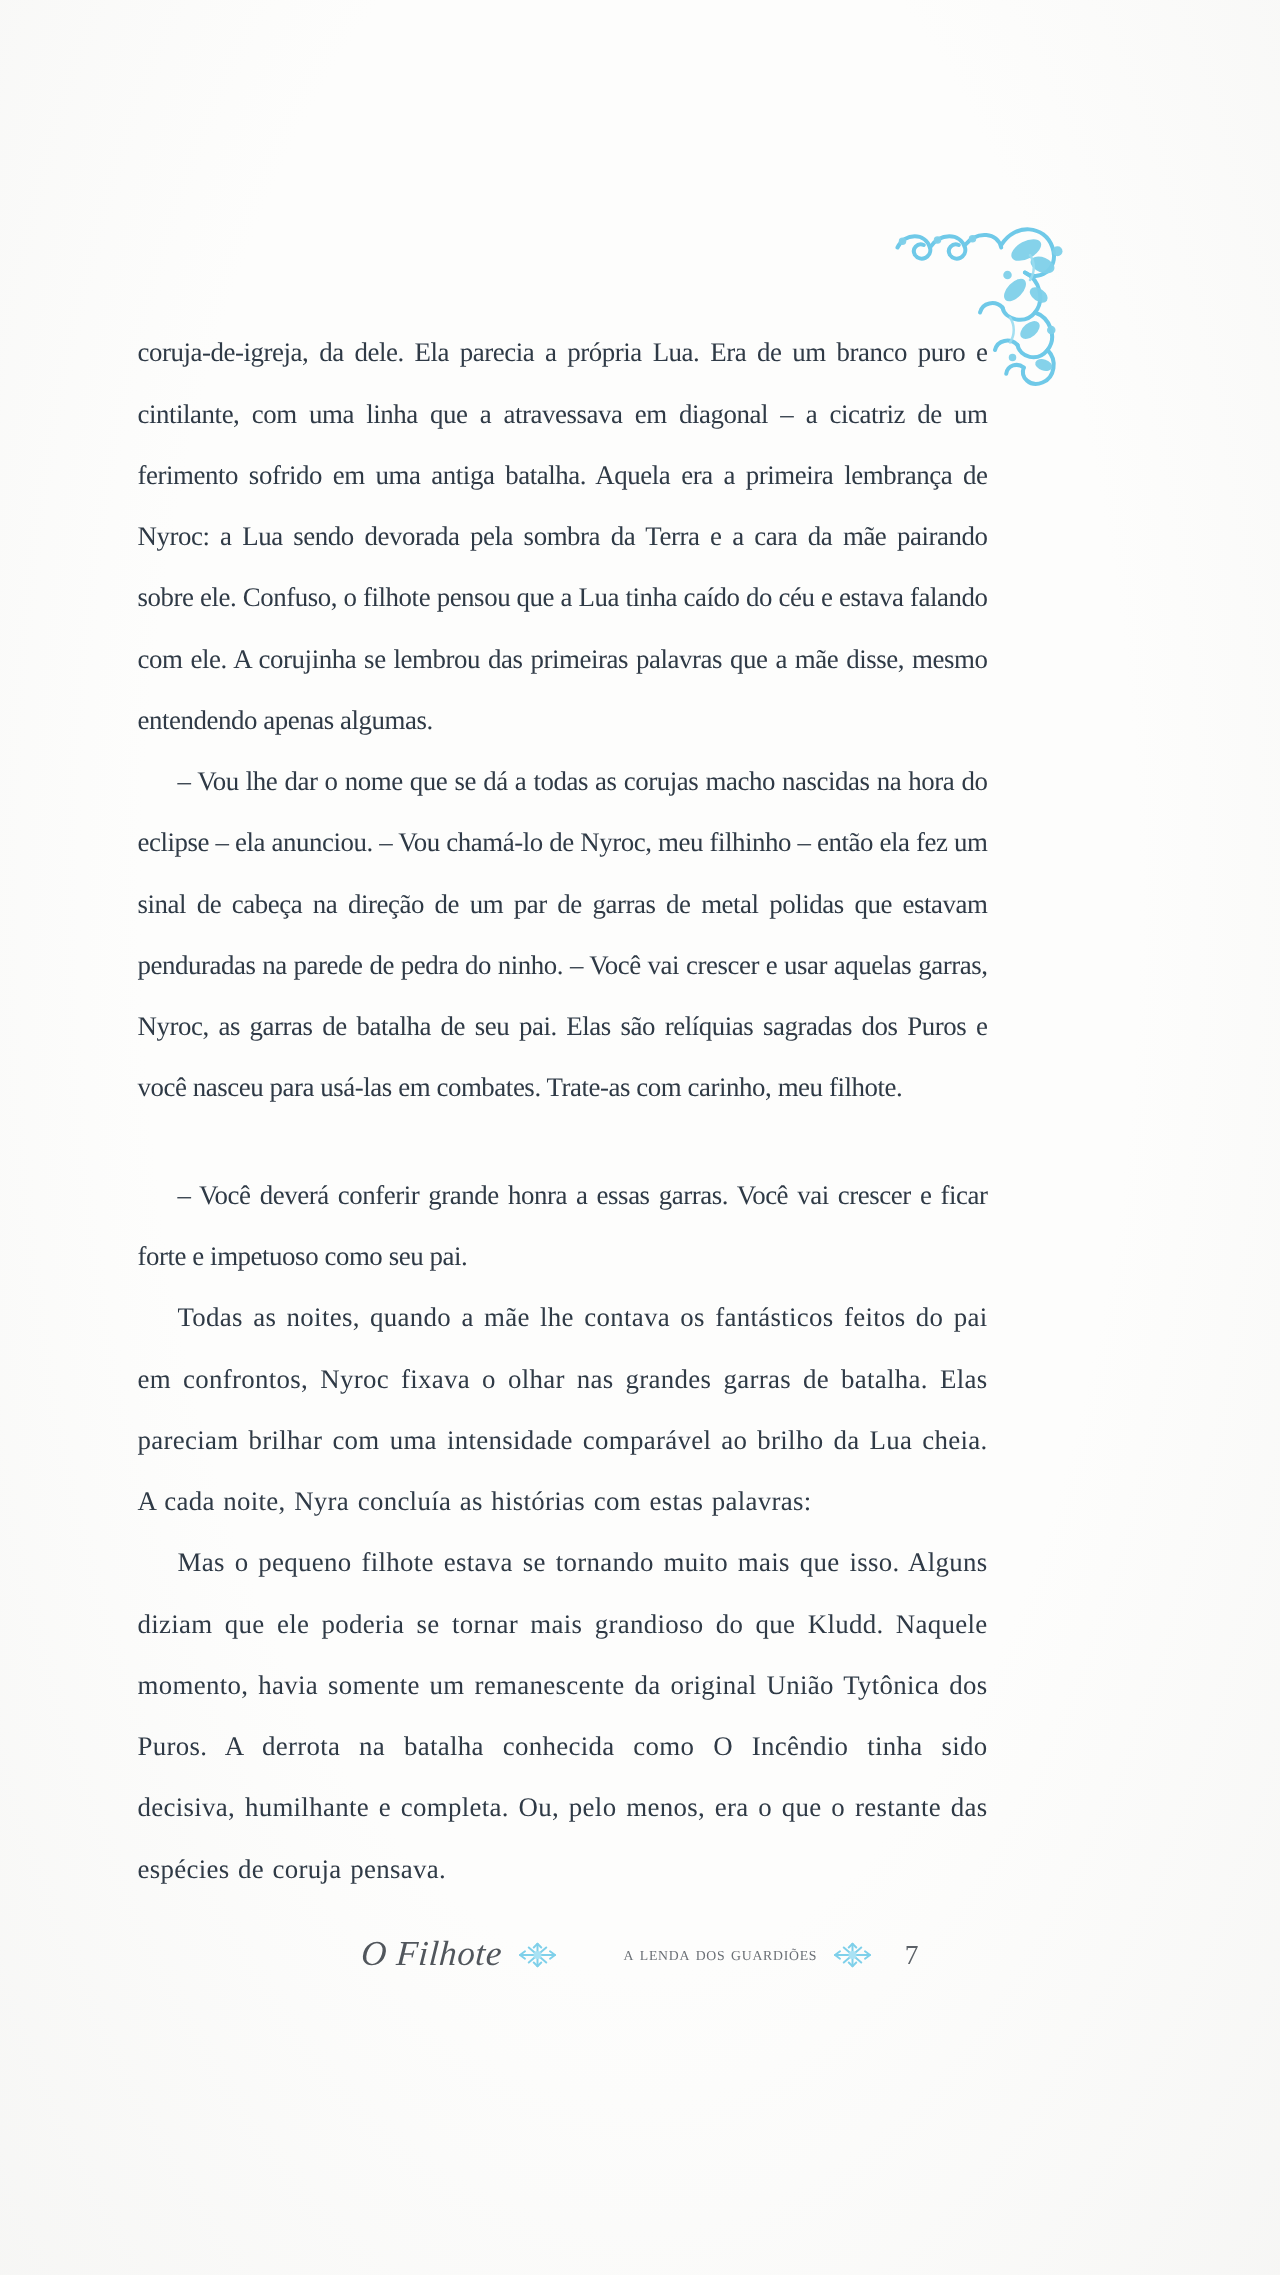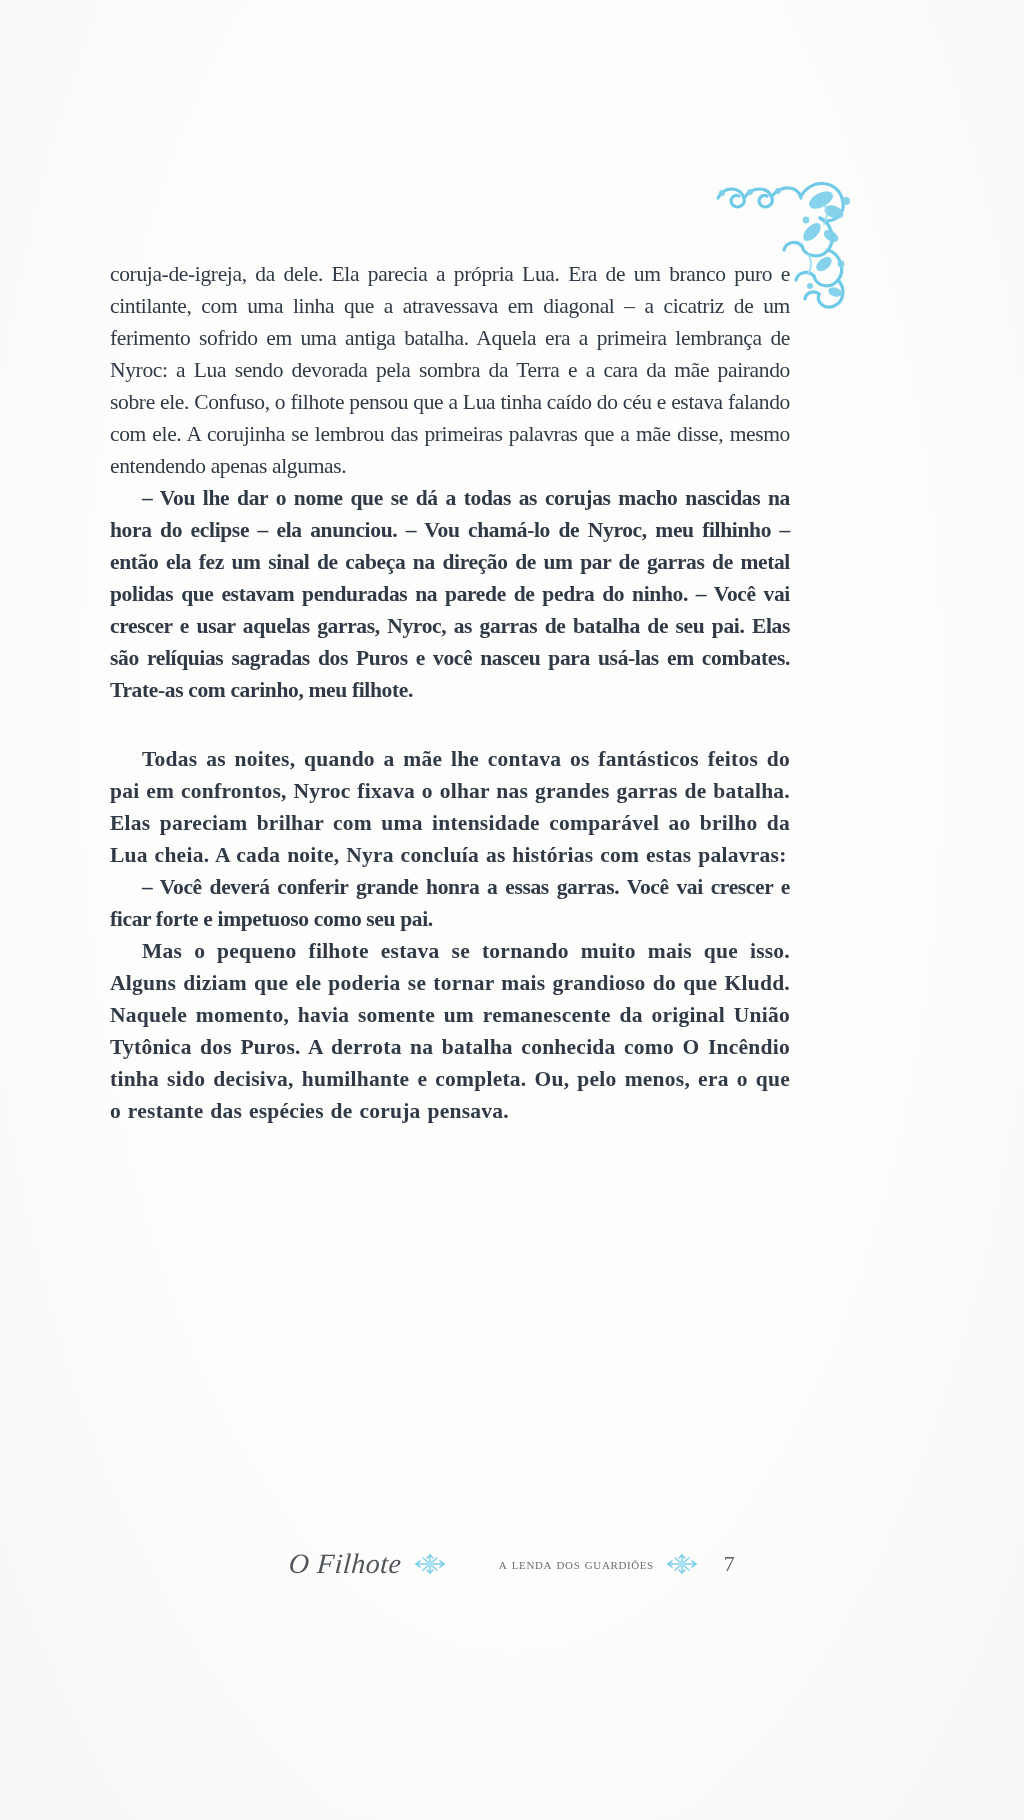--- a/index.html
+++ b/index.html
@@ -39,26 +39,26 @@
   .textblock {
     position: absolute;
     left: 110px;
     top: 258px;
     width: 680px;
   }
   .para {
     margin: 0;
     color: #2f3a46;
     font-size: 21.5px;
-    line-height: 32px;
+    line-height: 49px;
     text-align: justify;
     text-indent: 0;
     -webkit-font-smoothing: antialiased;
   }
-  .para.indent { text-indent: 32px; font-weight: bold; }
+  .para.indent { text-indent: 32px; }
   .para.tight { letter-spacing: -0.35px; }
   .para.loose { letter-spacing: 0.25px; word-spacing: 1.2px; }
   .gap-line { height: 37px; }
 
   
   .footer {
     position: absolute;
     left: 0;
     right: 0;
     top: 1548px;
@@ -139,22 +139,22 @@
         <path d="M124 44 C 128 50, 128 58, 124 64"></path>
         <path d="M108 94 C 112 100, 112 108, 108 114"></path>
       </g>
     </svg>
   </div>
 
   <div class="textblock">
     <p class="para tight">coruja-de-igreja, da dele. Ela parecia a própria Lua. Era de um branco puro e cintilante, com uma linha que a atravessava em diagonal – a cicatriz de um ferimento sofrido em uma antiga batalha. Aquela era a primeira lembrança de Nyroc: a Lua sendo devorada pela sombra da Terra e a cara da mãe pairando sobre ele. Confuso, o filhote pensou que a Lua tinha caído do céu e estava falando com ele. A corujinha se lembrou das primeiras palavras que a mãe disse, mesmo entendendo apenas algumas.</p>
     <p class="para tight indent">– Vou lhe dar o nome que se dá a todas as corujas macho nascidas na hora do eclipse – ela anunciou. – Vou chamá-lo de Nyroc, meu filhinho – então ela fez um sinal de cabeça na direção de um par de garras de metal polidas que estavam penduradas na parede de pedra do ninho. – Você vai crescer e usar aquelas garras, Nyroc, as garras de batalha de seu pai. Elas são relíquias sagradas dos Puros e você nasceu para usá-las em combates. Trate-as com carinho, meu filhote.</p>
     <div class="gap-line"></div>
+    <p class="para tight indent">– Você deverá conferir grande honra a essas garras. Você vai crescer e ficar forte e impetuoso como seu pai.</p>
     <p class="para loose indent">Todas as noites, quando a mãe lhe contava os fantásticos feitos do pai em confrontos, Nyroc fixava o olhar nas grandes garras de batalha. Elas pareciam brilhar com uma intensidade comparável ao brilho da Lua cheia. A cada noite, Nyra concluía as histórias com estas palavras:</p>
-    <p class="para tight indent">– Você deverá conferir grande honra a essas garras. Você vai crescer e ficar forte e impetuoso como seu pai.</p>
     <p class="para loose indent">Mas o pequeno filhote estava se tornando muito mais que isso. Alguns diziam que ele poderia se tornar mais grandioso do que Kludd. Naquele momento, havia somente um remanescente da original União Tytônica dos Puros. A derrota na batalha conhecida como O Incêndio tinha sido decisiva, humilhante e completa. Ou, pelo menos, era o que o restante das espécies de coruja pensava.</p>
   </div>
 
   <div class="footer">
     <span class="footer-title">O Filhote</span>
 
     <span class="flake">
       <svg viewBox="0 0 34 22" xmlns="http://www.w3.org/2000/svg">
         <g stroke="#7fd0ea" stroke-width="1.6" stroke-linecap="round" fill="none">
           <path d="M3 11 L31 11"></path>

